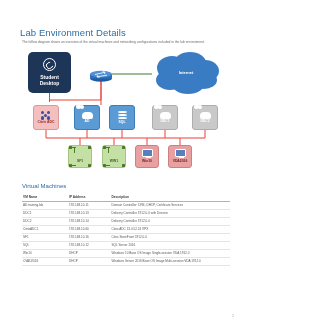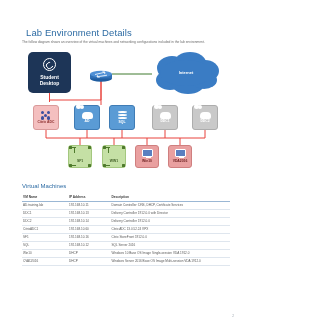--- a/index.html
+++ b/index.html
@@ -7,21 +7,21 @@
     width:252px;height:326px;
     background:#ffffff;
     font-family:"Liberation Sans", sans-serif;
     overflow:hidden;
     position:relative;
   }
   .page{position:absolute;inset:0;padding:0;}
 
   
   .h1{
-    position:absolute;left:26px;top:27px;
+    position:absolute;left:20px;top:27px;
     font-size:9.5px;color:#2e6ca4;font-weight:400;letter-spacing:.1px;
   }
   .intro{
     position:absolute;left:22px;top:40px;width:208px;
     font-size:3.3px;line-height:4.6px;color:#6b6b6b;
   }
   .h2{
     position:absolute;left:22px;top:183px;
     font-size:6px;color:#2e6ca4;font-weight:400;
   }

